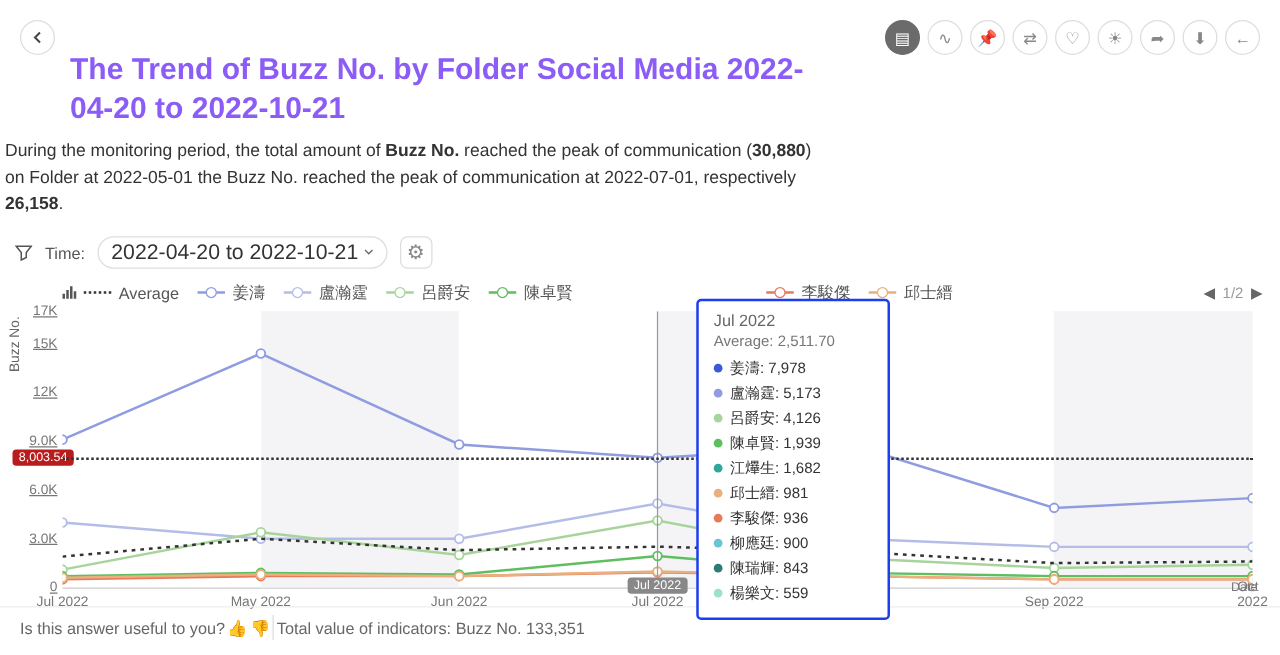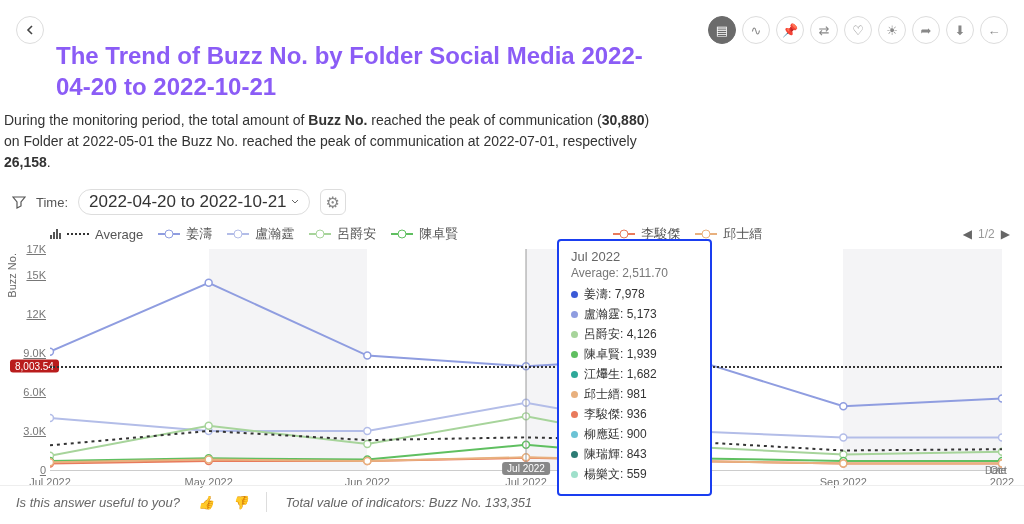--- a/index.html
+++ b/index.html
@@ -36,21 +36,21 @@
 .avg-line { position: absolute; left: 0; right: 0; border-top: 2px dotted #333; }
 .avg-badge { position: absolute; left: -40px; background: #b91c1c; color: #fff; font-size: 10px; padding: 1px 5px; border-radius: 3px; transform: translateY(-50%); }
 svg.lines { position: absolute; inset: 0; width: 100%; height: 100%; }
 .jul-tag { position: absolute; bottom: -5px; background: #888; color: #fff; font-size: 10px; padding: 1px 5px; border-radius: 3px; transform: translateX(-50%); }
 .tooltip { position: absolute; border: 2px solid #1a3ef0; background: #fff; border-radius: 4px; padding: 8px 12px; font-size: 13px; color: #333; width: 155px; z-index: 10; }
 .tooltip .head { color: #666; font-size: 13px; margin-bottom: 2px; }
 .tooltip .avg { color: #777; font-size: 12px; margin-bottom: 6px; }
 .tooltip .row { display: flex; align-items: center; gap: 6px; margin-bottom: 3px; font-size: 12px; }
 .tooltip .dot { width: 7px; height: 7px; border-radius: 50%; flex: none; }
 .x-axis-label { position: absolute; right: 18px; bottom: 48px; font-size: 10px; color: #777; }
-.footer { position: absolute; bottom: 6px; left: 0; right: 0; padding: 6px 16px; display: flex; align-items: center; gap: 18px; font-size: 13px; color: #666; border-top: 1px solid #eee; font-style: italic; }
+.footer { position: absolute; bottom: 6px; left: 0; right: 0; padding: 6px 16px; display: flex; align-items: center; gap: 2px; font-size: 13px; color: #666; border-top: 1px solid #eee; }
 .divider { width: 1px; height: 20px; background: #ddd; }
 .thumb { color: #bbb; cursor: pointer; }
 </style>
 </head>
 <body>
 
 <div class="header">
   <div class="back-btn">
       <svg width="12" height="12" viewBox="0 0 12 12">
         <path d="M8 2 L4 6 L8 10" stroke="#444" stroke-width="1.6" fill="none"></path>

